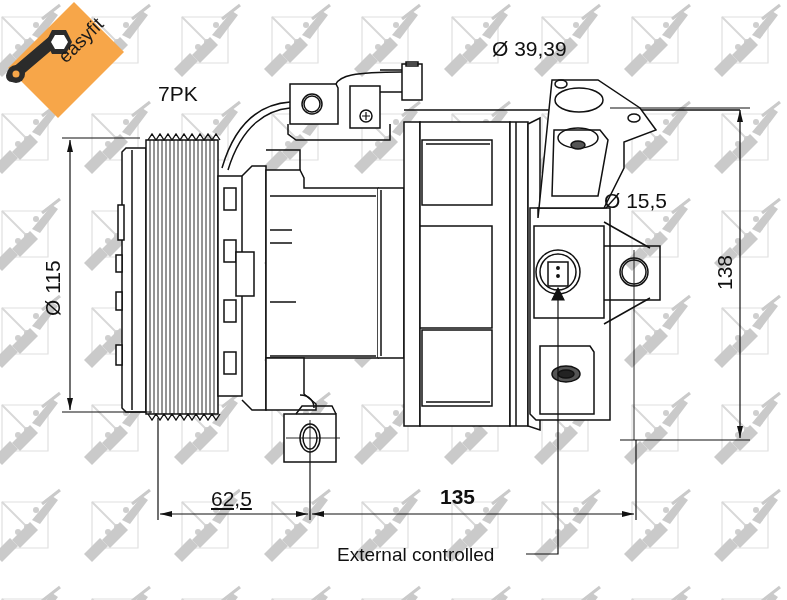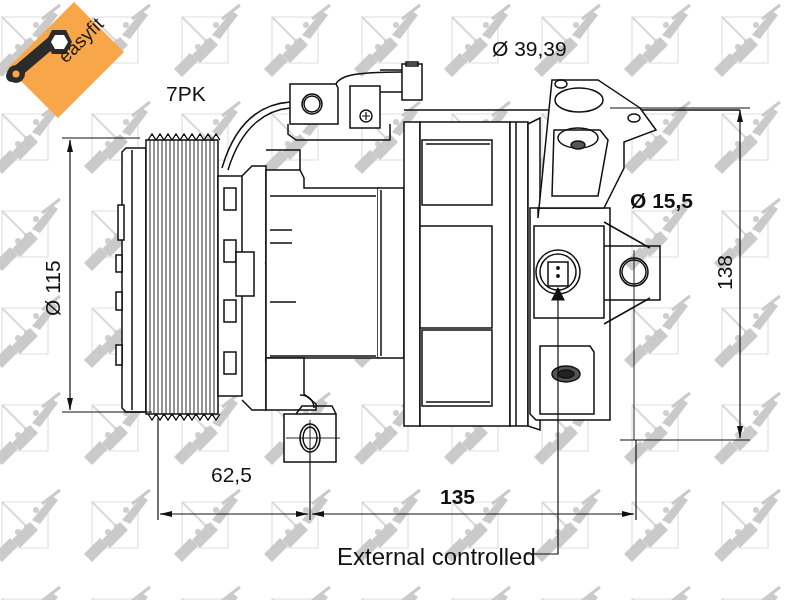--- a/index.html
+++ b/index.html
@@ -231,20 +231,20 @@
   <g>
     <path d="M12 76 L52 42" stroke="#2b2b2b" stroke-width="12" stroke-linecap="round"></path>
     <circle cx="16" cy="74" r="9" fill="#2b2b2b"></circle>
     <circle cx="16" cy="74" r="3.5" fill="#f7a649"></circle>
     <path d="M52 30 L66 30 L72 42 L66 54 L52 54 L46 42 Z" fill="#2b2b2b"></path>
     <path d="M55 35 L64 35 L68 42 L64 49 L55 49 L51 42 Z" fill="#fff"></path>
   </g>
 </svg>
 <div id="easyfit-text">easyfit</div>
 
-<div class="label" style="left:158px; top:83px;margin-left:8px;">7PK</div>
+<div class="label" style="left:158px; top:83px;">7PK</div>
 <div class="label" style="left:492px; top:38px;">Ø 39,39</div>
-<div class="label" style="left:630px; top:190px;font-weight:bold;">Ø 15,5</div>
+<div class="label" style="left:604px; top:190px;">Ø 15,5</div>
 <div class="label rot" style="left:42px; top:316px;">Ø 115</div>
 <div class="label rot" style="left:714px; top:290px;">138</div>
-<div class="label" style="left:211px; top:464px;">62,5</div>
+<div class="label" style="left:211px; top:488px;text-decoration:underline;">62,5</div>
 <div class="label" style="left:440px; top:486px;font-weight:bold;">135</div>
-<div class="label" style="left:337px; top:545px; font-size:24px;">External controlled</div>
+<div class="label" style="left:337px; top:545px; font-size:19px;">External controlled</div>
 
 </body></html>

